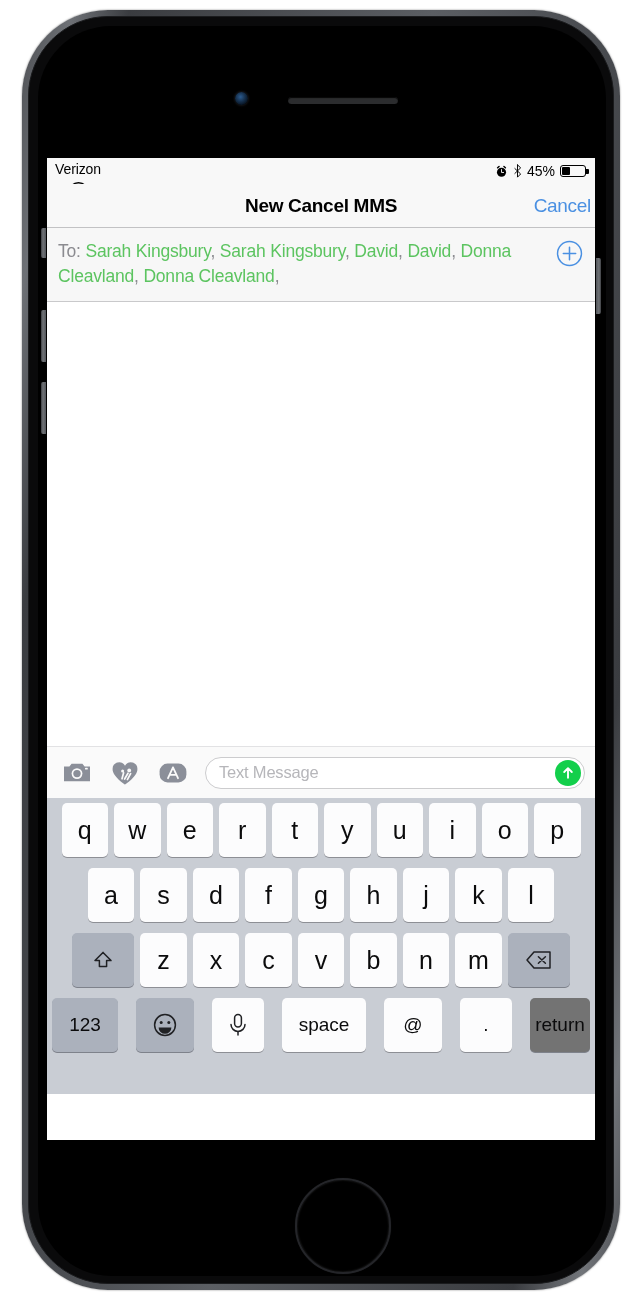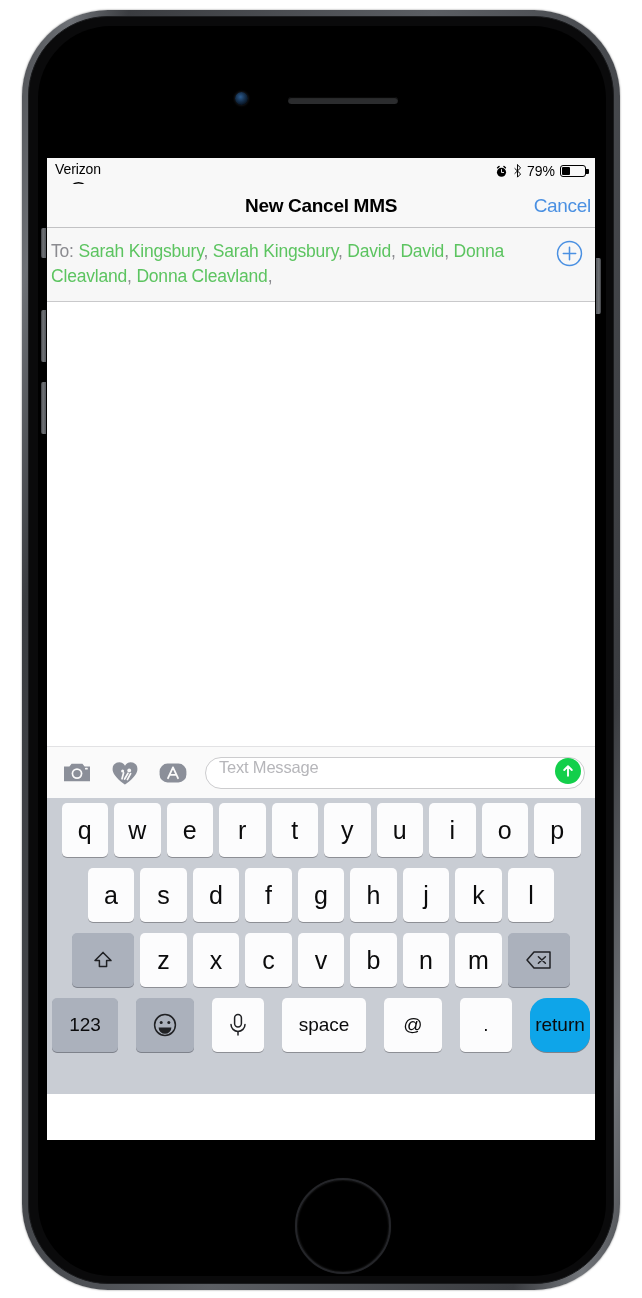--- a/index.html
+++ b/index.html
@@ -131,21 +131,21 @@
     font-size: 19px; font-weight: bold; color: #000; letter-spacing: -.3px;
   }
   .nav-cancel {
     margin-left: auto; margin-right: 4px;
     font-size: 19px; color: #4a90e2; letter-spacing: -.3px; z-index: 2;
   }
 
   
   .to-field {
     background: #f7f7f7;
-    padding: 11px 12px 12px 4px;
+    padding: 11px 12px 12px 11px;
     display: flex;
     border-bottom: 1px solid #c9c9cb;
     min-height: 70px;
   }
   .to-text {
     flex: 1;
     font-size: 17.5px;
     line-height: 25px;
     letter-spacing: -.2px;
     padding-right: 8px;
@@ -170,21 +170,21 @@
     gap: 16px;
     border-top: 1px solid #e2e2e4;
   }
   .tb-icon { width: 32px; height: 32px; flex: 0 0 32px; }
   .msg-input-wrap {
     flex: 1;
     height: 32px;
     border: 1px solid #ccccce;
     border-radius: 16px;
     background: #fff;
-    display: flex; align-items: flex-start;
+    display: flex; align-items: center;
     padding: 0 3px 0 13px;
     position: relative;
   }
   .msg-placeholder {
     flex: 1; font-size: 16.5px; color: #b6b6ba; letter-spacing: -.2px;
   }
   .send-btn {
     width: 26px; height: 26px; border-radius: 50%;
     background: #13cf4b;
     display: flex; align-items: center; justify-content: center;
@@ -226,21 +226,21 @@
     box-shadow: 0 1px 0 #7e828b;
   }
   .krow4 { gap: 18px; padding: 0 3px; }
   .krow4 .key { height: 54px; font-size: 19px; }
   .key-123    { width: 66px; background: #abb1bc; box-shadow: 0 1px 0 #7e828b; font-size: 19px; }
   .key-emoji  { width: 58px; background: #abb1bc; box-shadow: 0 1px 0 #7e828b; }
   .key-mic    { width: 52px; }
   .key-space  { width: 84px; font-size: 19px; }
   .key-at     { width: 58px; font-size: 24px; }
   .key-period { width: 52px; font-size: 24px; }
-  .key-return { flex: 1; background: #0ea5e9; box-shadow: 0 1px 0 #7e828b; font-size: 19px; border-radius: 17px; }
+  .key-return { flex: 1; background: #737373; box-shadow: 0 1px 0 #7e828b; font-size: 19px; }
 
   .icon-svg { display: block; }
 </style>
 </head>
 <body>
 
 <div class="phone-frame">
   <div class="phone-inner">
     <div class="phone-glass"></div>
   </div>
@@ -277,21 +277,21 @@
 
     <div class="sb-right">
       <svg width="13" height="13" viewBox="0 0 16 16">
         <circle cx="8" cy="9" r="5.6" fill="#000"></circle>
         <path d="M8 5.6v3.6h2.6" stroke="#fff" stroke-width="1.1" fill="none" stroke-linecap="round"></path>
         <path d="M3.2 3.4 5 1.8M12.8 3.4 11 1.8" stroke="#000" stroke-width="1.8" stroke-linecap="round"></path>
       </svg>
       <svg width="9" height="14" viewBox="0 0 10 16">
         <path d="M5 1v14l3.6-3.6L2 5.2M2 10.8l6.6-6.4L5 1" stroke="#000" stroke-width="1.1" fill="none" stroke-linejoin="round" stroke-linecap="round"></path>
       </svg>
-      <span class="battery-pct">79%</span>
+      <span class="battery-pct">45%</span>
       <div class="battery">
         <div class="battery-fill" id="batfill" style="width:34%"></div>
       </div>
     </div>
   </div>
 
   <div class="nav-bar">
     <div class="nav-title">New Cancel MMS</div>
     <div class="nav-cancel">Cancel</div>
   </div>

